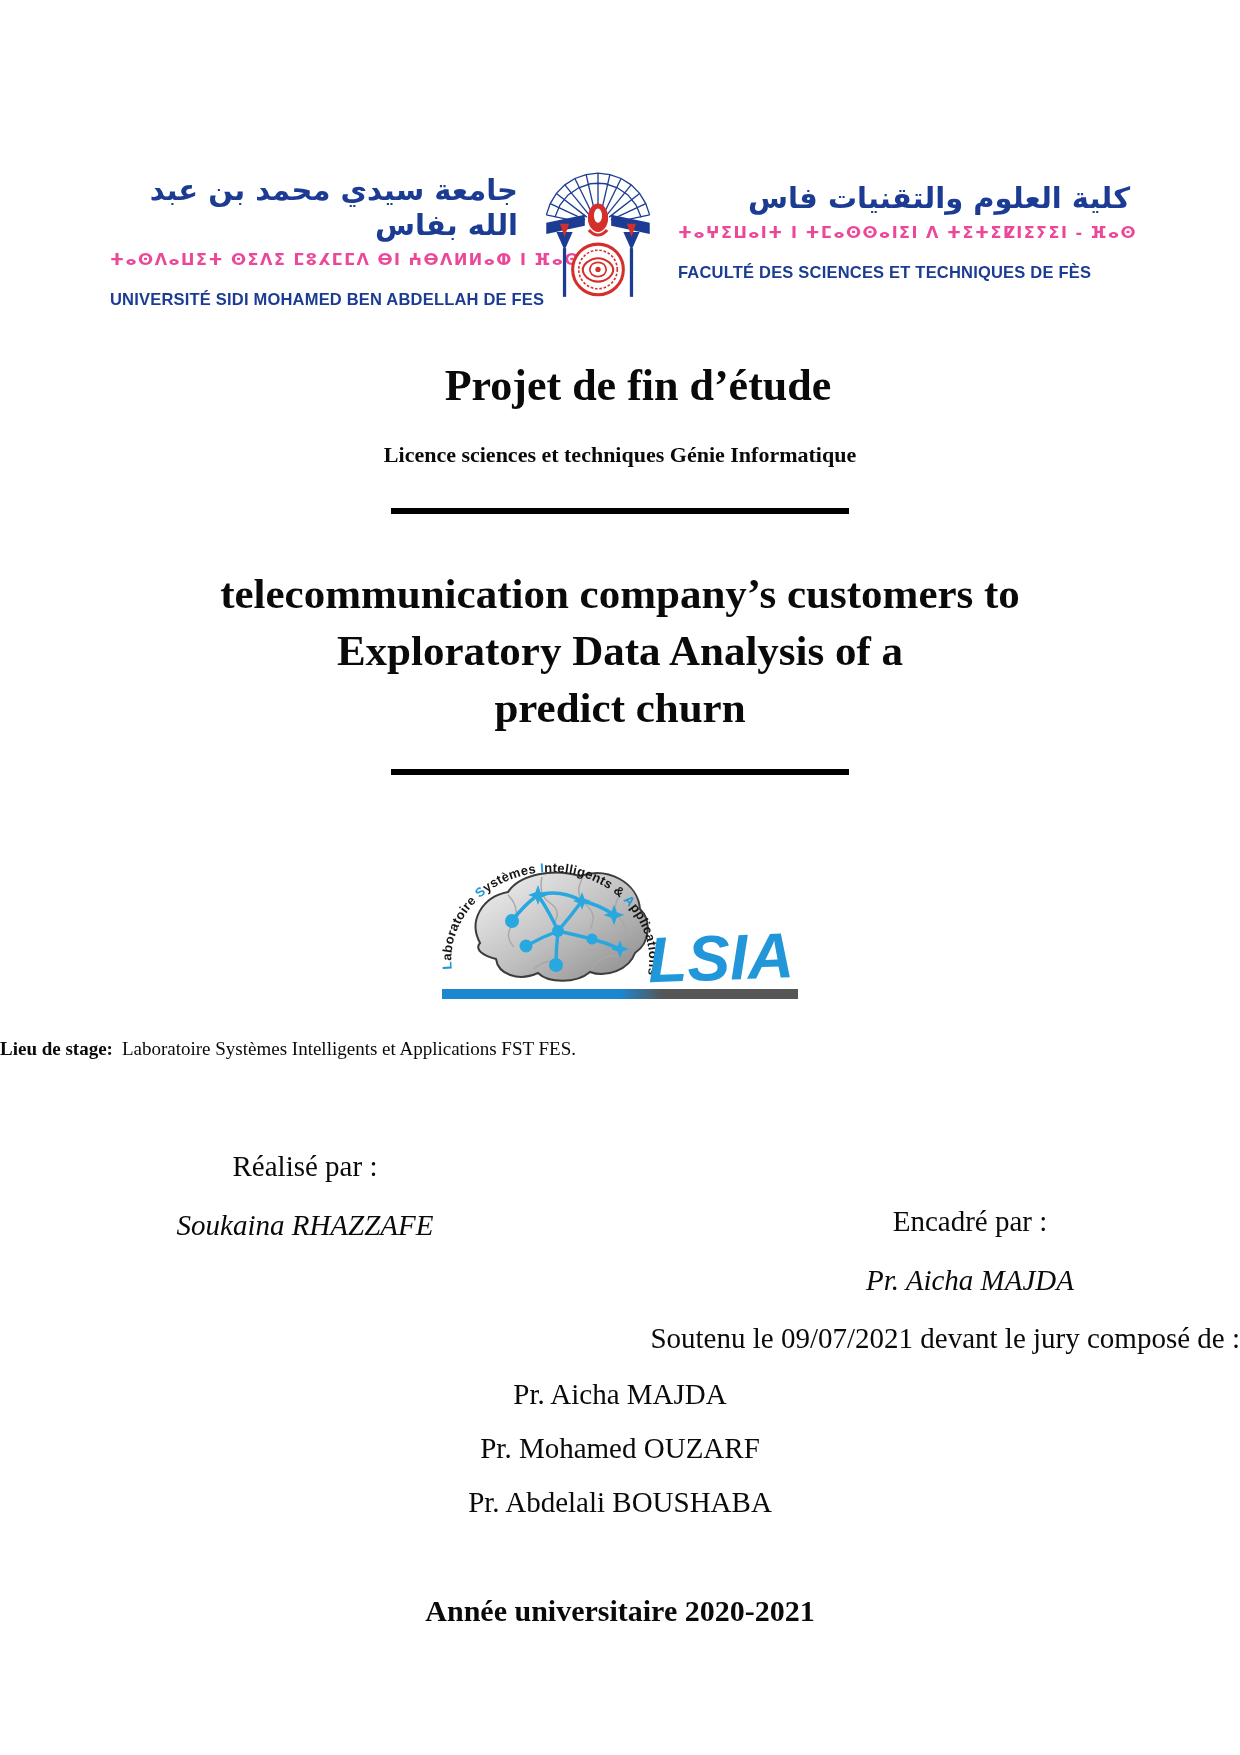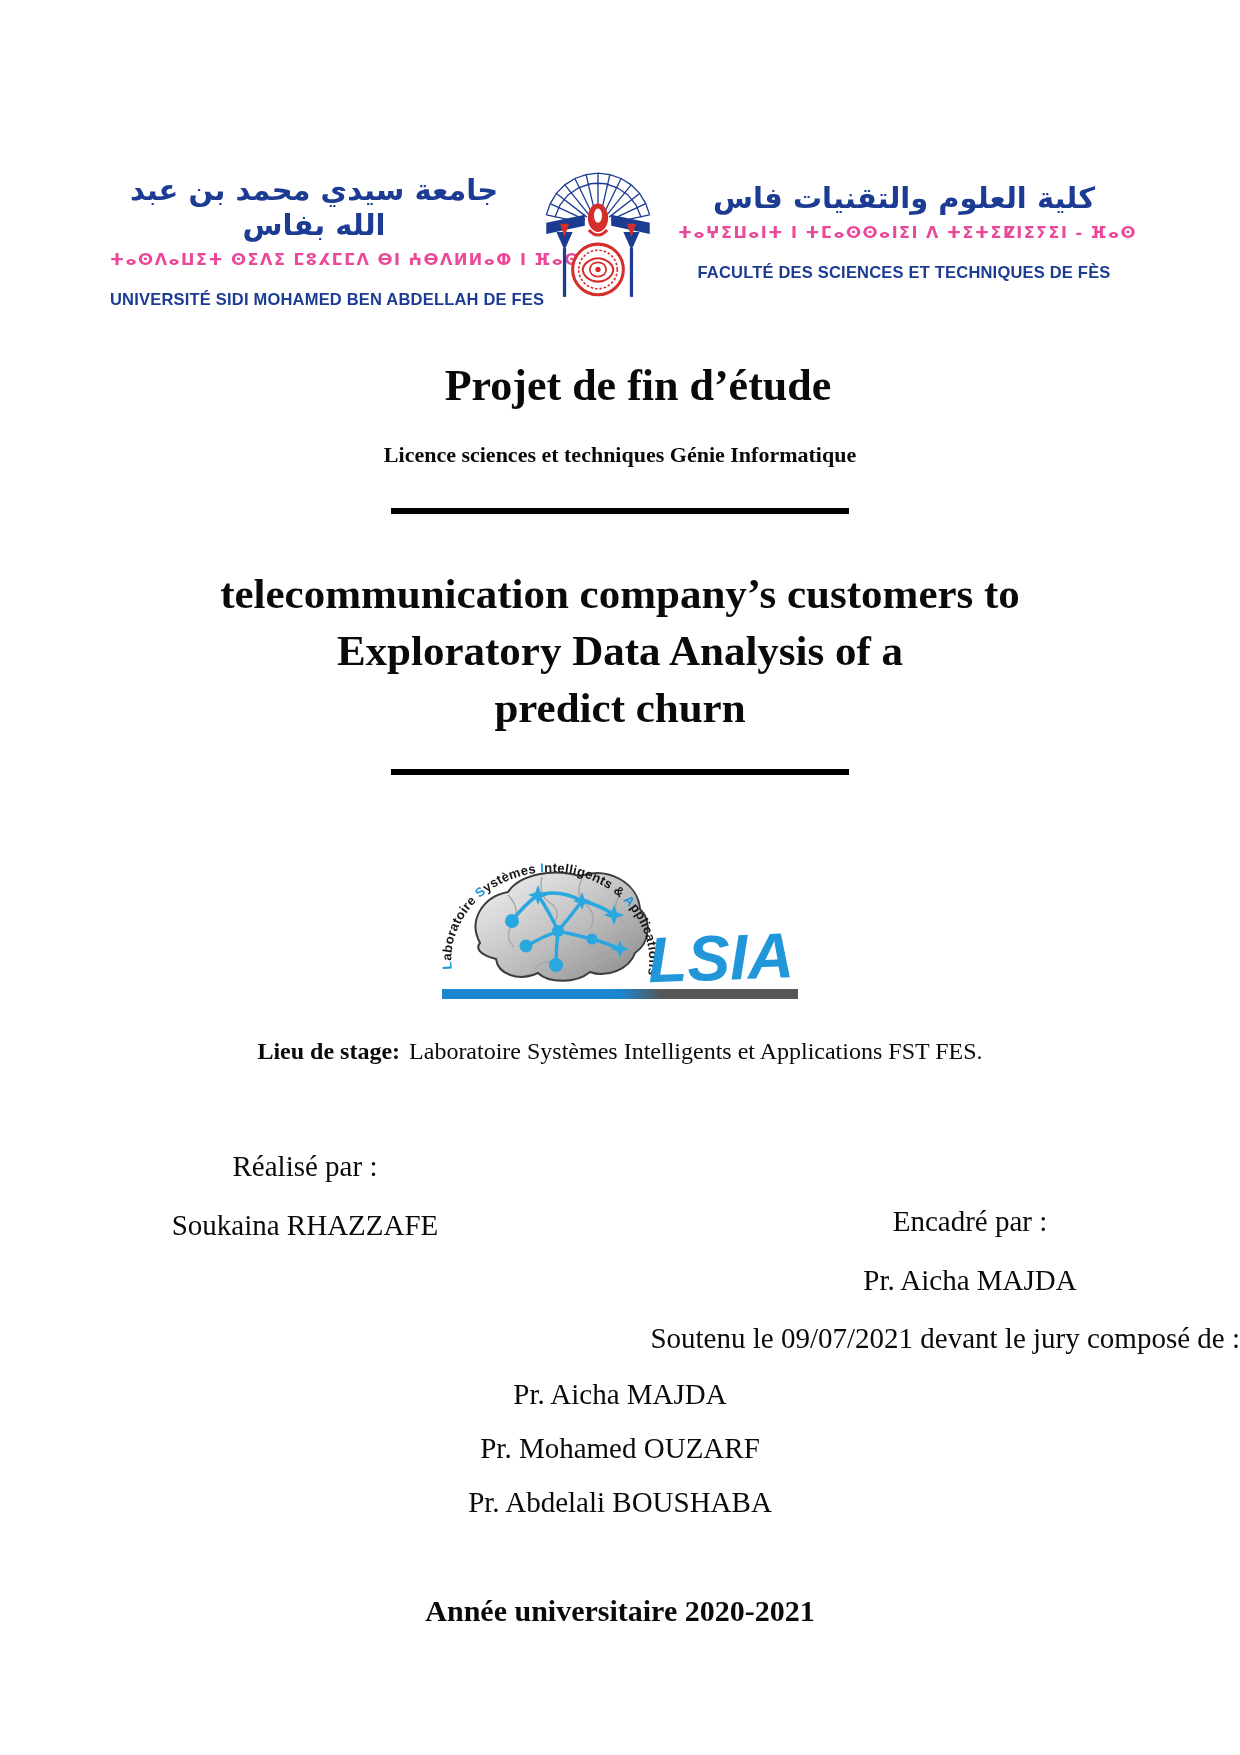--- a/index.html
+++ b/index.html
@@ -12,21 +12,21 @@
     font-family:"Liberation Serif", serif;
     color:#0a0a0a;
     overflow:hidden;
   }
 
   
   .org-header {
     position:absolute; top:165px; left:0; right:0;
     display:flex; justify-content:center; align-items:flex-start; gap:14px;
   }
-  .org-block { text-align:center; }
+  .org-block { }
   .org-block.left  { width:408px; padding-top:8px; }
   .org-block.right { width:452px; padding-top:16px; }
   .ar {
     font-family:"DejaVu Sans", sans-serif;
     direction:rtl; unicode-bidi:bidi-override;
     font-weight:700; font-size:29px; line-height:1.2;
     color:#1c3c94;
   }
   .tf {
     font-family:"DejaVu Sans", sans-serif;
@@ -60,29 +60,29 @@
     text-align:center; font-weight:700; font-size:43px; line-height:57px;
   }
   .thesis-title span { display:block; }
 
   
   .lsia-logo { position:absolute; top:843px; left:442px; width:356px; height:157px; }
 
   
   .lieu {
     position:absolute; top:1038px; left:0; right:0;
-    text-align:center; font-size:24px;
+    text-align:left; font-size:19px;
   }
   .lieu .lbl { font-weight:700; }
   .lieu .val { margin-left:9px; }
 
   .credit-col { position:absolute; width:380px; text-align:center; font-size:29px; }
   .credit-col.left  { left:115px; top:1150px; }
   .credit-col.right { left:780px; top:1205px; }
-  .credit-col .name { margin-top:26px; }
+  .credit-col .name { margin-top:26px;font-style:italic; }
 
   .defense-intro {
     position:absolute; top:1322px; left:0; right:0;
     text-align:right; font-size:29px;margin-left:35px;
   }
   .jury { position:absolute; top:1380px; left:0; right:0; text-align:center; font-size:29px; }
   .jury .jury-member { margin-bottom:25px; line-height:29px; }
 
   .academic-year {
     position:absolute; top:1594px; left:0; right:0;

